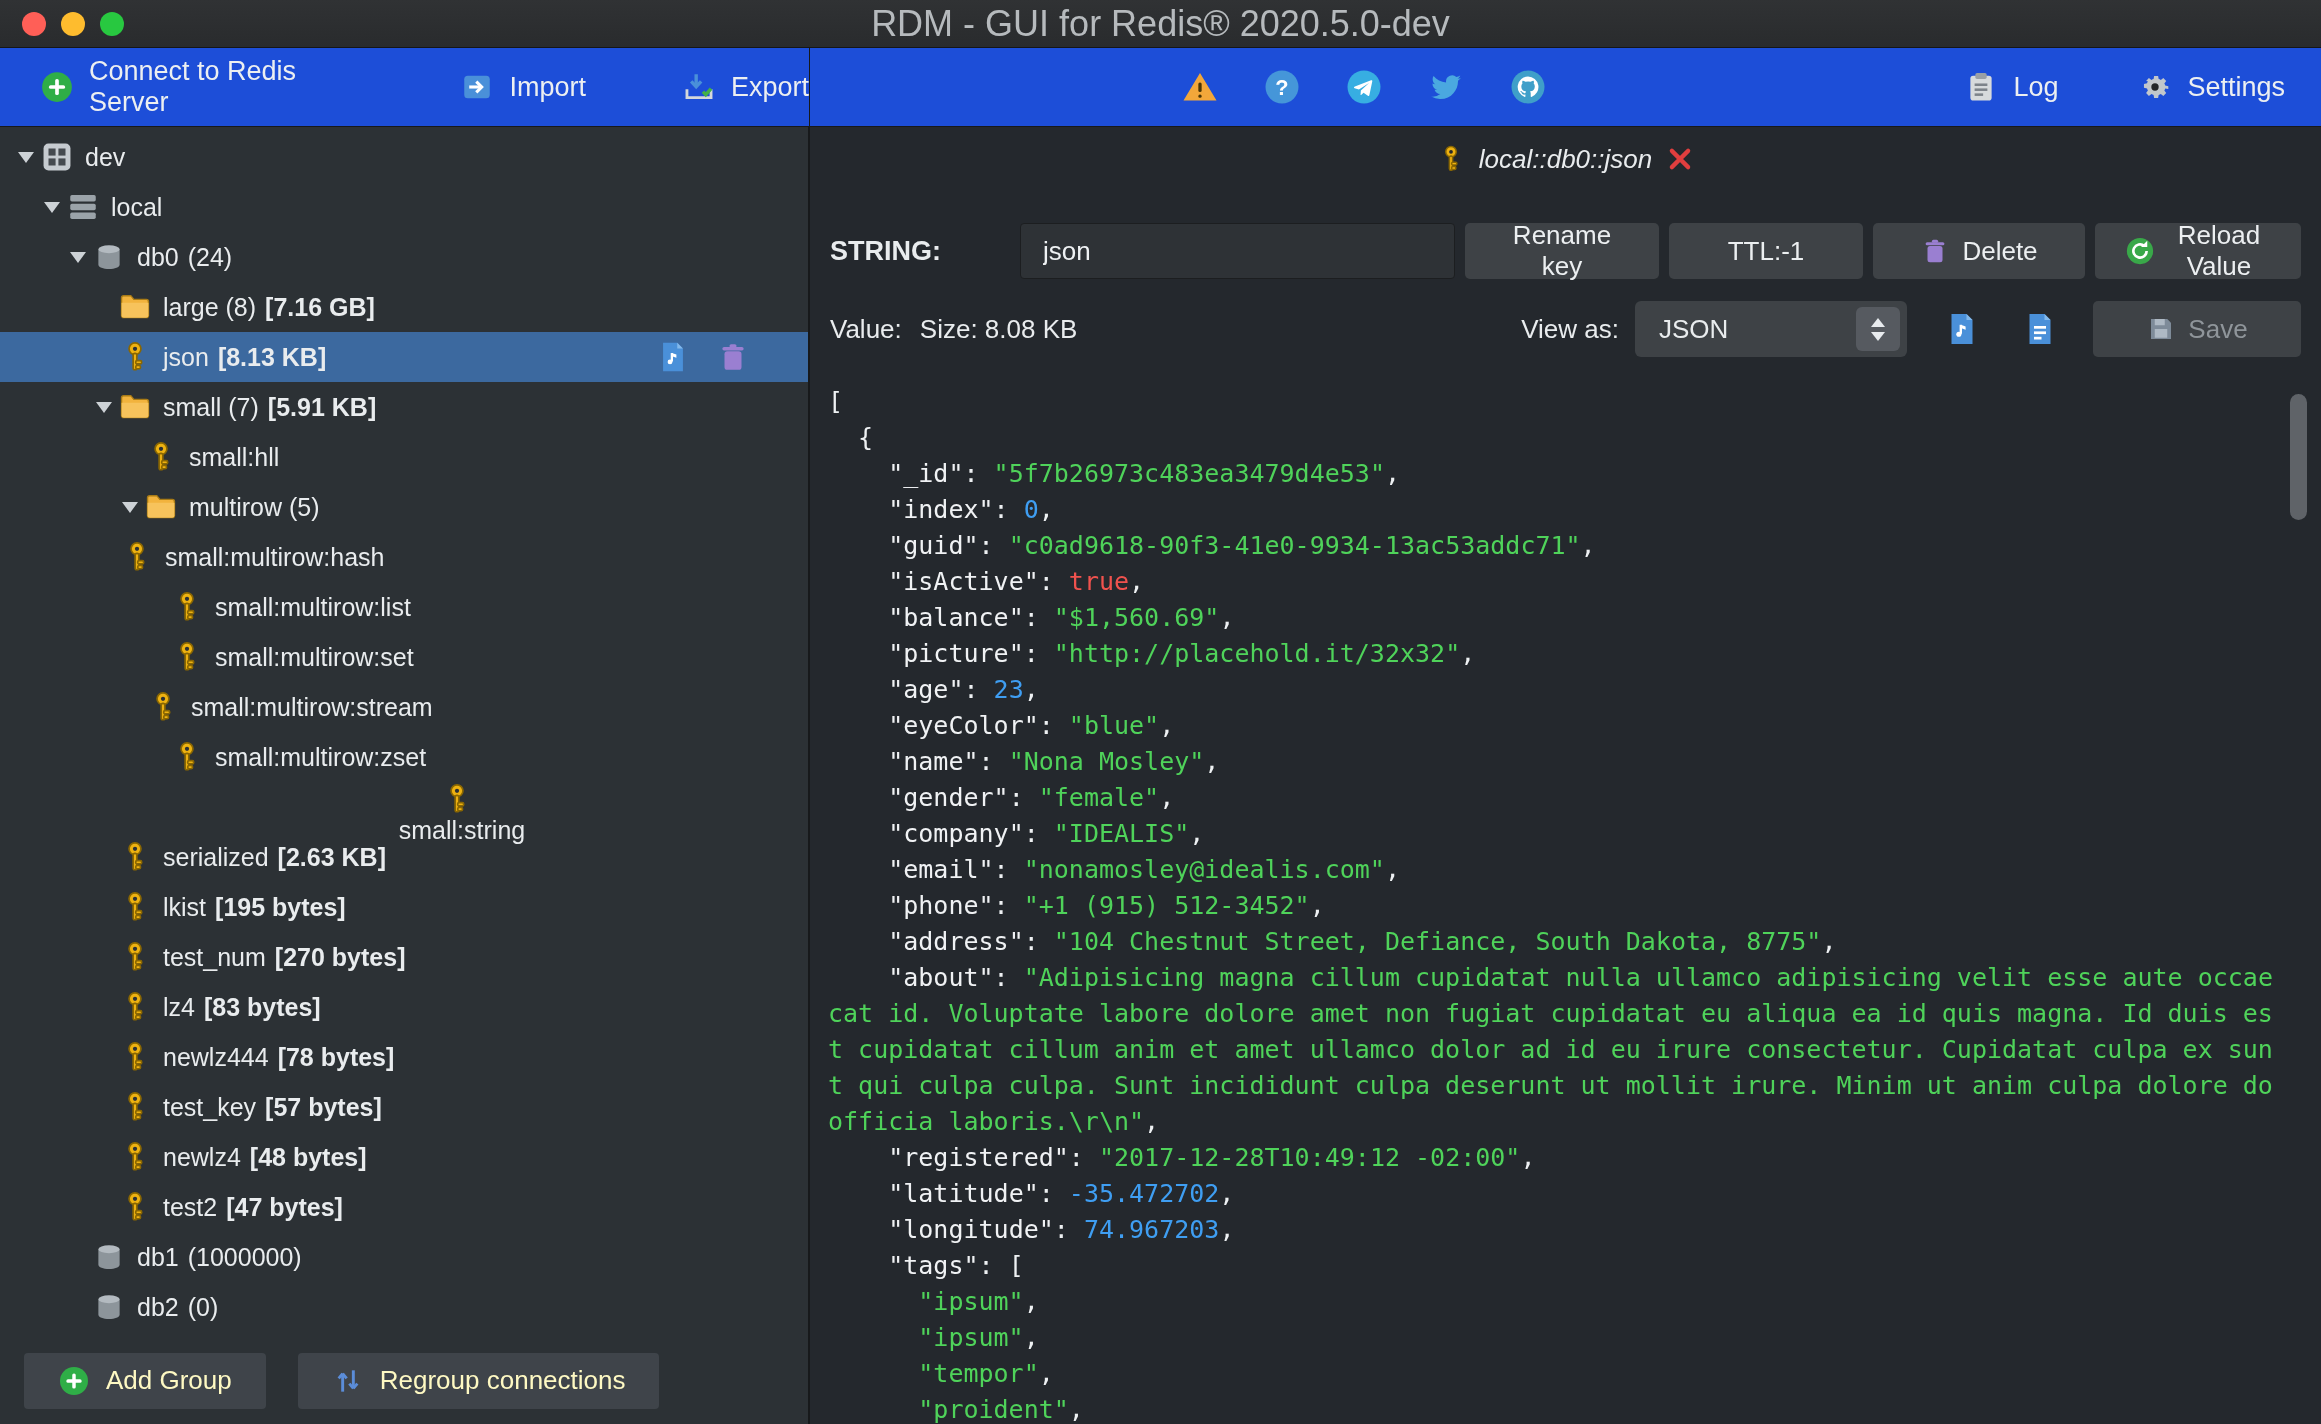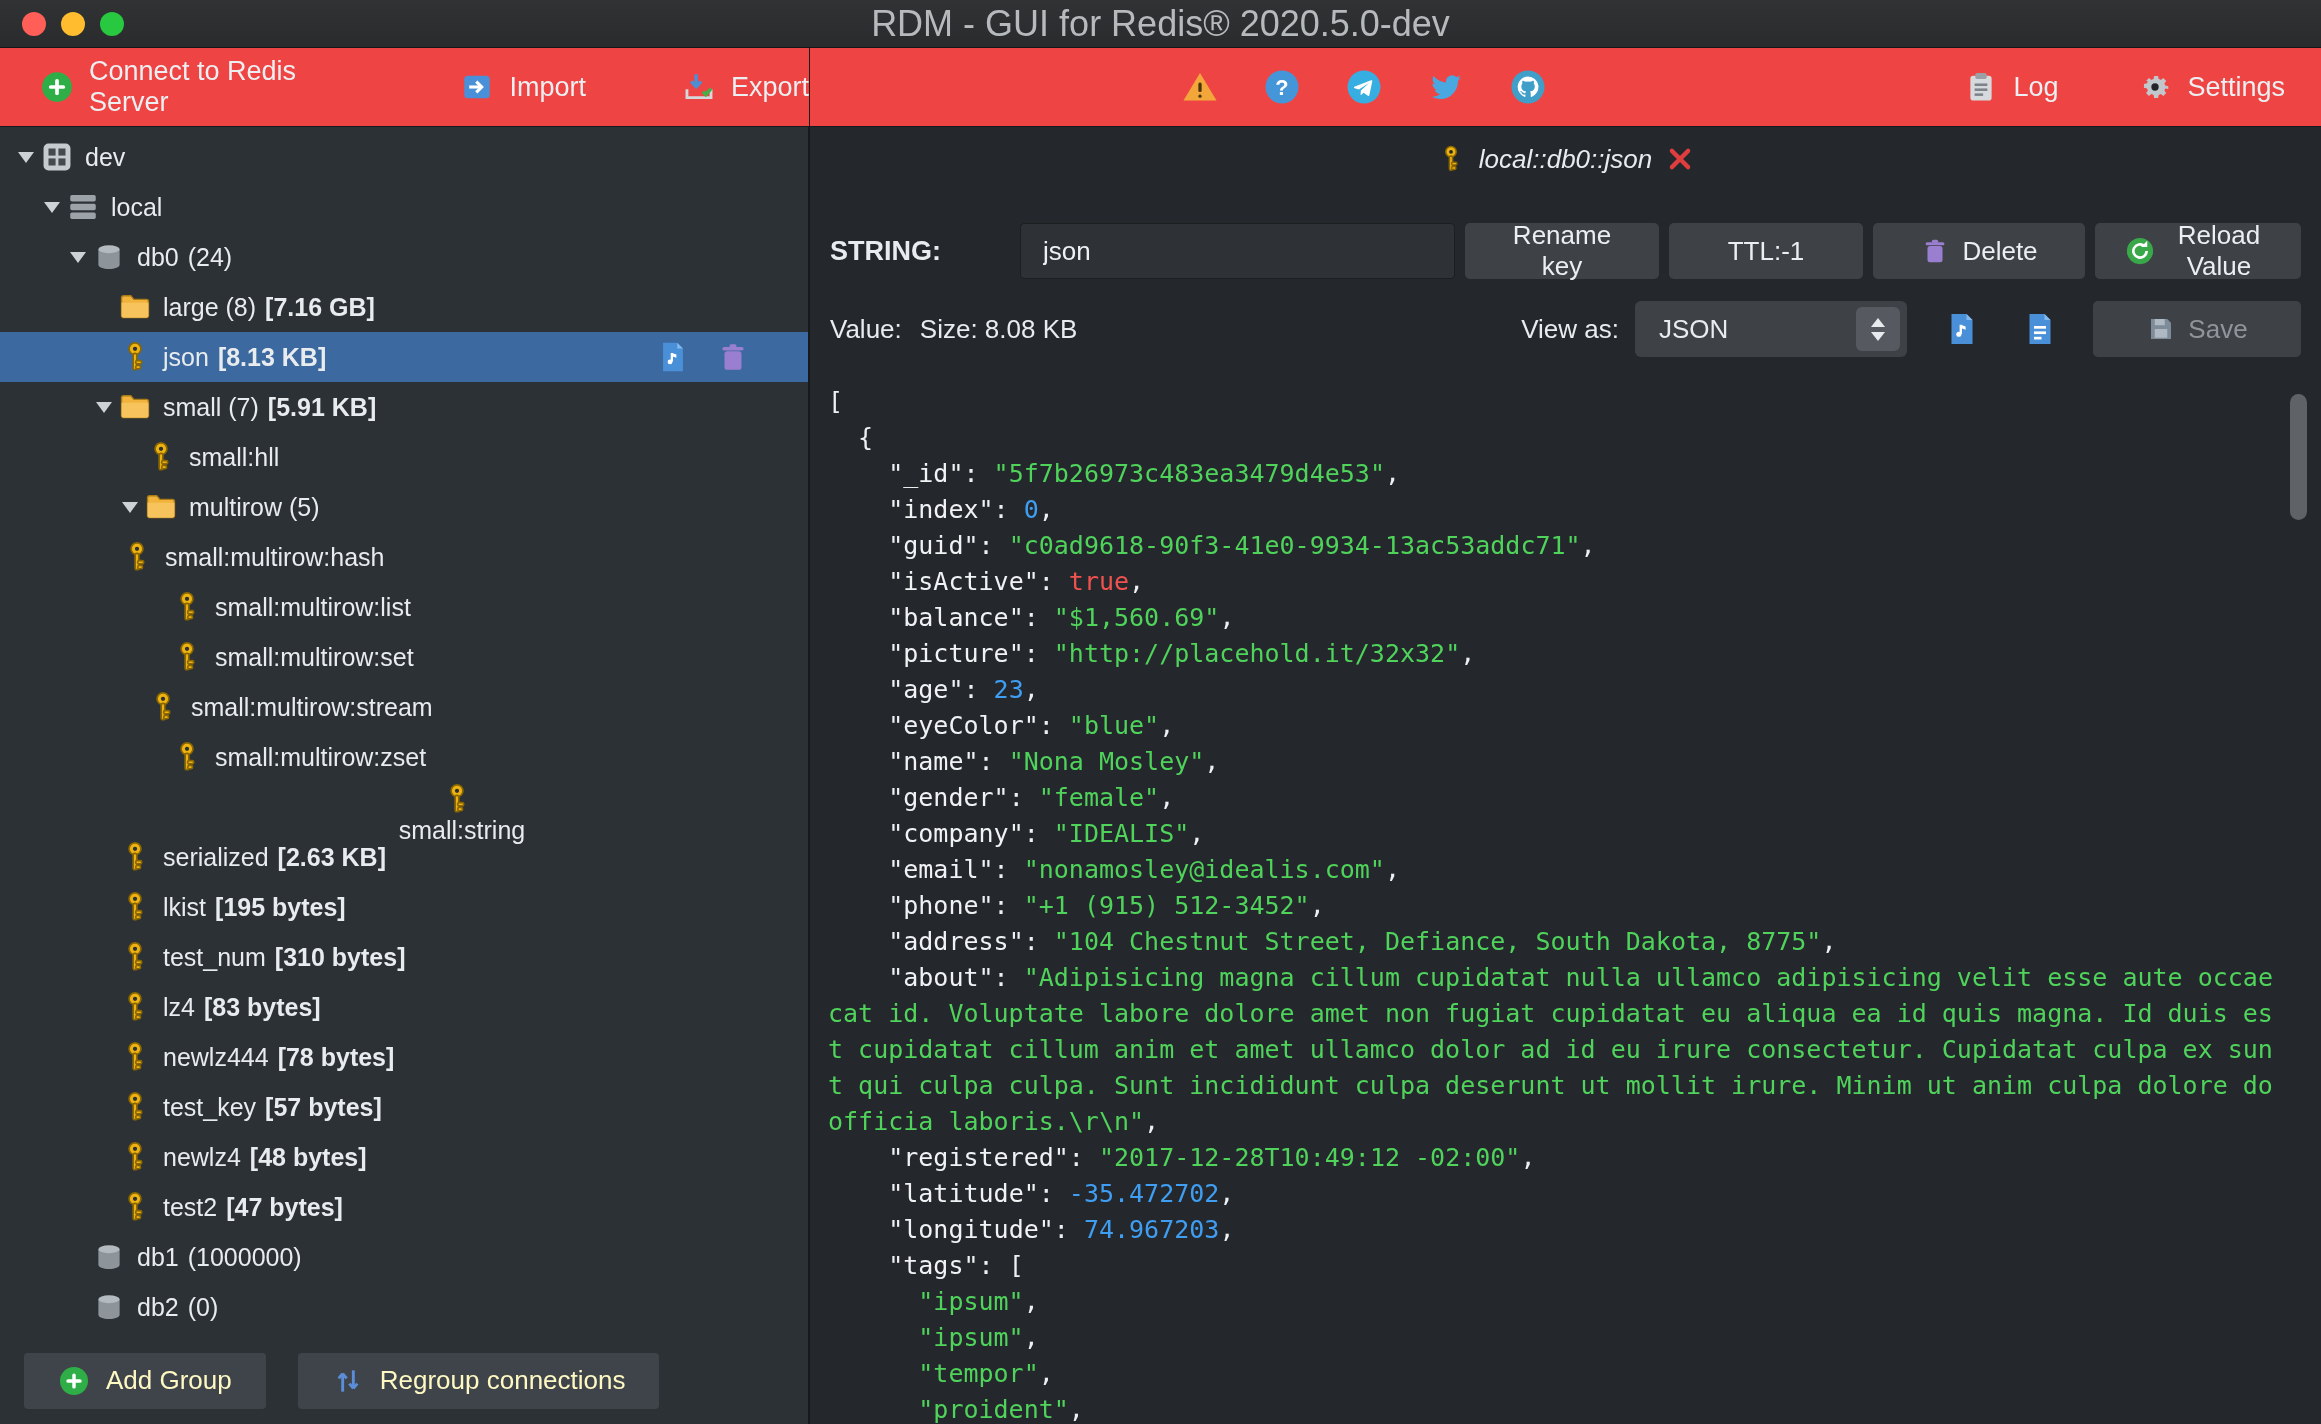--- a/index.html
+++ b/index.html
@@ -8,21 +8,21 @@
   .app { width:2321px; height:1424px; display:flex; flex-direction:column; }
 
   
   .titlebar { height:48px; background:linear-gradient(#303234,#292b2d); border-bottom:1px solid #151617; display:flex; align-items:center; position:relative; flex:0 0 auto; }
   .traffic { display:flex; gap:15px; margin-left:22px; z-index:2; }
   .light { width:24px; height:24px; border-radius:50%; }
   .light.red{ background:#ff5f57; } .light.yellow{ background:#febc2e; } .light.green{ background:#28c840; }
   .title-text { position:absolute; left:0; right:0; text-align:center; font-size:36px; color:#b6babd; }
 
   
-  .toolbar { height:79px; background:#ef4444; border-bottom:1px solid #17191b; display:flex; flex:0 0 auto; }
+  .toolbar { height:79px; background:#1d4ed8; border-bottom:1px solid #17191b; display:flex; flex:0 0 auto; }
   .toolbar-left { width:810px; flex:0 0 auto; display:flex; align-items:center; padding-left:40px; border-right:1px solid #17191b; }
   .toolbar-right { flex:1; display:flex; align-items:center; padding-right:36px; }
   .tbtn { display:flex; align-items:center; gap:15px; font-size:27px; color:#eceff1; cursor:default; }
   .ticon, .ticon svg { width:34px; height:34px; display:block; }
   .sp95 { width:95px; } .sp100 { width:100px; }
   .center-icons { margin-left:372px; display:flex; align-items:center; gap:46px; }
   .cicon, .cicon svg { width:36px; height:36px; display:block; }
   .right-actions { margin-left:auto; display:flex; align-items:center; gap:80px; }
 
   
@@ -432,21 +432,21 @@
                 <g fill="#eeb211" stroke="#8a6702" stroke-width="1.2">
                   <circle cx="12" cy="6.2" r="4.2"></circle>
                   <rect x="10.7" y="9.5" width="2.6" height="11.5" rx="1.2"></rect>
                   <rect x="12.5" y="14.5" width="4.2" height="2.3" rx="1"></rect>
                   <rect x="12.5" y="18" width="3.4" height="2.3" rx="1"></rect>
                 </g>
                 <circle cx="12" cy="6.2" r="1.5" fill="#2c3135"></circle>
               </svg>
             </span>
             <span class="tree-label">test_num</span>
-            <span class="tree-size">[310 bytes]</span>
+            <span class="tree-size">[270 bytes]</span>
           </div>
           <div class="tree-row" style="padding-left: 90px;">
             <span class="tree-arrow"></span>
             <span class="tree-icon">
               <svg viewBox="0 0 24 24">
                 <g fill="#eeb211" stroke="#8a6702" stroke-width="1.2">
                   <circle cx="12" cy="6.2" r="4.2"></circle>
                   <rect x="10.7" y="9.5" width="2.6" height="11.5" rx="1.2"></rect>
                   <rect x="12.5" y="14.5" width="4.2" height="2.3" rx="1"></rect>
                   <rect x="12.5" y="18" width="3.4" height="2.3" rx="1"></rect>

